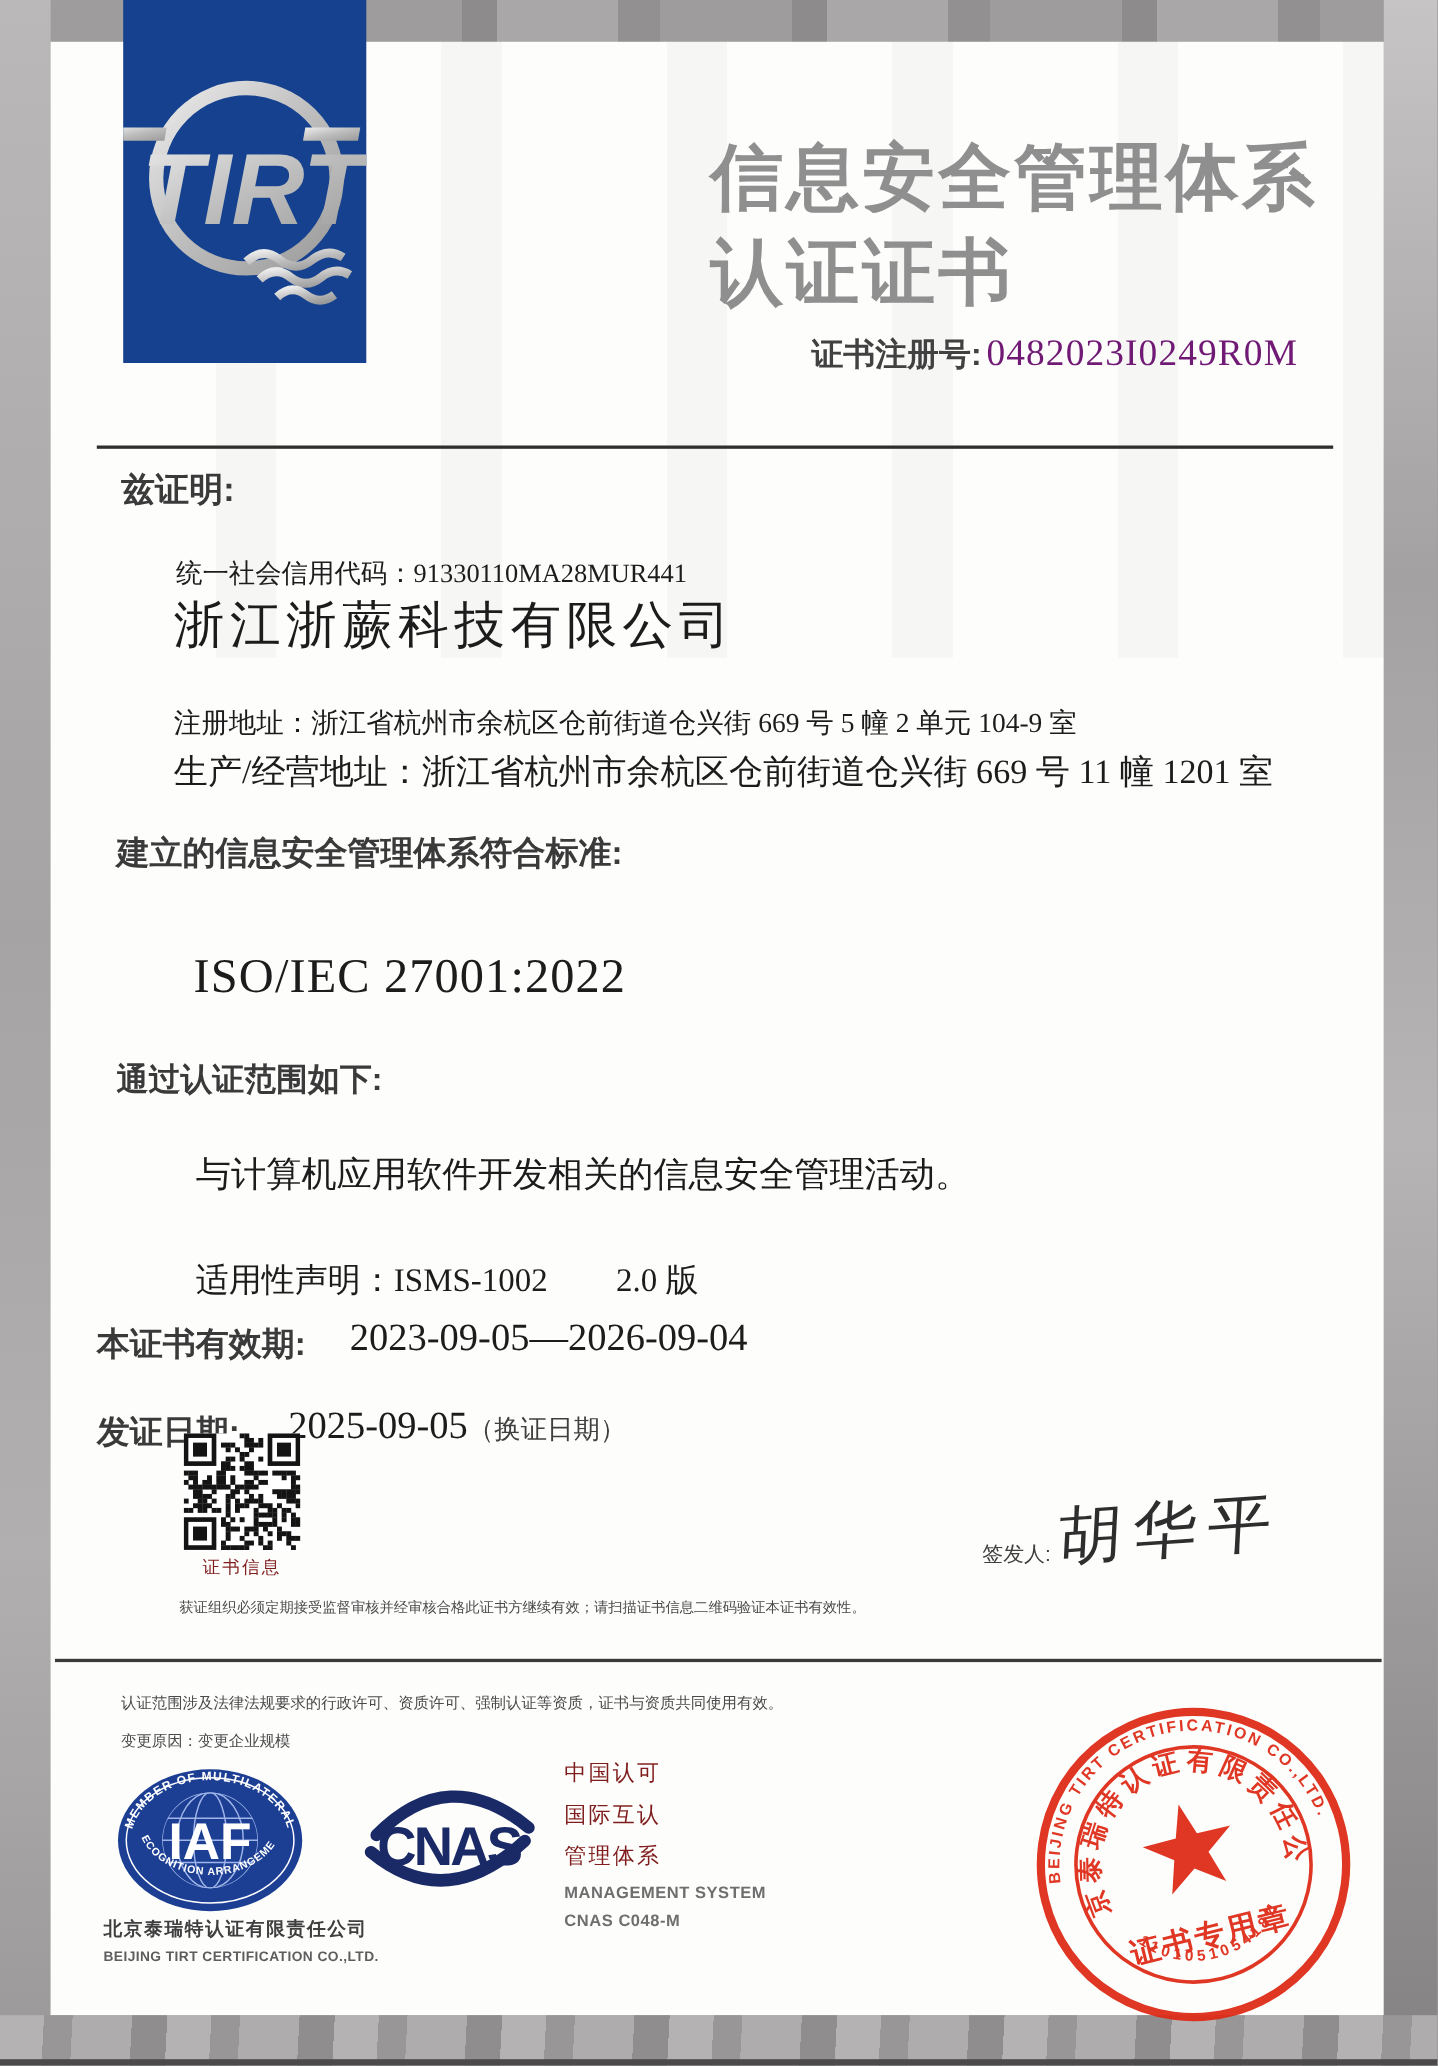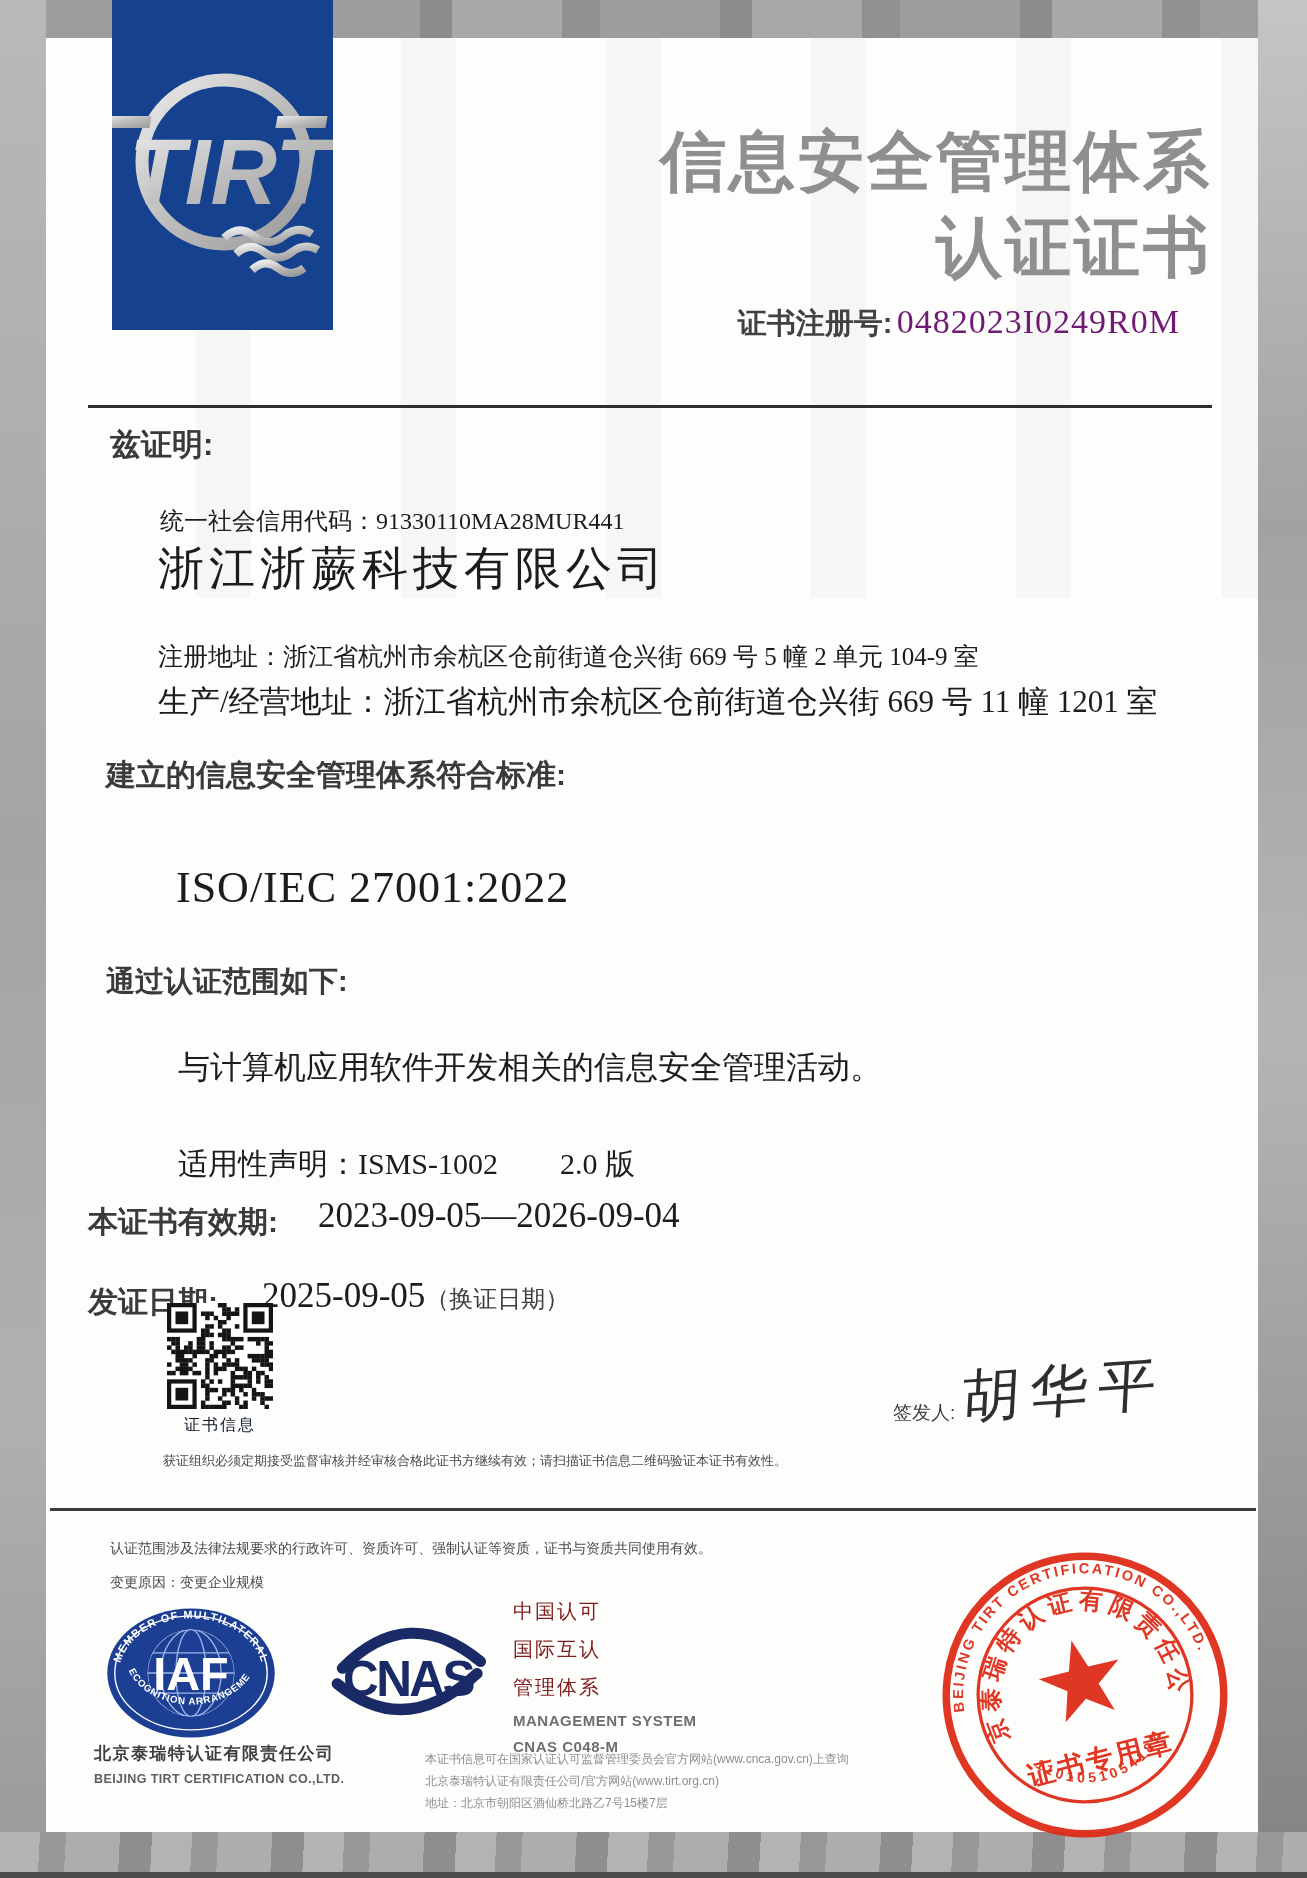--- a/index.html
+++ b/index.html
@@ -14,32 +14,32 @@
   .right-strip{left:1258px;top:0;width:49px;height:1878px;
     background:linear-gradient(180deg,#c6c4c4,#a3a1a1 28%,#b6b4b4 55%,#8e8c8c 90%,#848282);}
   .bottom-band{left:0;top:1832px;width:1307px;height:46px;
     background:repeating-linear-gradient(93deg,#b4b2b2 0 40px,#989696 40px 66px,#aeacac 66px 120px,#8f8d8d 120px 152px);}
   .bottom-edge{left:0;top:1872px;width:1307px;height:6px;background:#4c4a4a;}
   .page{left:46px;top:38px;width:1212px;height:1794px;background:#fdfdfc;}
   .page-shade{left:46px;top:38px;width:1212px;height:560px;pointer-events:none;
     background:repeating-linear-gradient(90deg,rgba(0,0,0,0) 0 150px,rgba(0,0,0,0.028) 150px 205px);}
   
   .logo-box{left:112px;top:0;width:221px;height:330px;background:#15418e;}
-  .title{width:566px;text-align:right;color:#8f8f8f;font-weight:bold;letter-spacing:3px;
+  .title{width:566px;color:#8f8f8f;font-weight:bold;letter-spacing:3px;
          font-size:66px;line-height:1;}
   .certno-row{left:640px;top:303px;width:540px;text-align:right;white-space:nowrap;}
   .certno-label{font-weight:bold;color:#414141;font-size:29px;}
   .certno-value{font-size:34px;color:#701a75;letter-spacing:1px;}
   .hr{background:#2f2f2f;height:3px;}
   .h-cn{font-weight:bold;color:#3a3a3a;white-space:nowrap;}
   .body-ink{color:#1c1c1c;white-space:nowrap;}
   .note{color:#4a4a4a;white-space:nowrap;}
   .sig{font-size:58px;color:#2e2e2e;letter-spacing:10px;white-space:nowrap;
        transform:rotate(-4deg) skewX(-7deg);}
-  .qr-caption{width:106px;text-align:center;font-size:16px;color:#0f172a;letter-spacing:2px;}
+  .qr-caption{width:106px;text-align:center;font-size:16px;color:#7f1d1d;letter-spacing:2px;}
   .acc-line-cn{font-size:20px;color:#7f1d1d;letter-spacing:2px;}
   .acc-line-en{font-size:15px;font-weight:bold;color:#6e6e6e;letter-spacing:.5px;}
   .issuer-cn{font-size:17px;font-weight:bold;color:#3f3f3f;letter-spacing:1.5px;}
   .issuer-en{font-size:12.5px;font-weight:bold;color:#5d5d5d;letter-spacing:.4px;}
   .footer-line{font-size:12px;color:#8e8e8e;line-height:22px;white-space:nowrap;}
   .seal-wrap{left:935px;top:1545px;width:300px;height:300px;transform:rotate(-14deg);opacity:.94;}
 </style>
 </head>
 <body>
 
@@ -390,25 +390,20 @@
     <div class="acc-line-cn" style="margin-bottom:11px;">中国认可</div>
     <div class="acc-line-cn" style="margin-bottom:11px;">国际互认</div>
     <div class="acc-line-cn" style="margin-bottom:11px;">管理体系</div>
     <div class="acc-line-en" style="margin-bottom:9px;">MANAGEMENT SYSTEM</div>
     <div class="acc-line-en">CNAS C048-M</div>
   </div>
 
   <div class="abs issuer-cn" style="left:94px;top:1742px;">北京泰瑞特认证有限责任公司</div>
   <div class="abs issuer-en" style="left:94px;top:1772px;">BEIJING TIRT CERTIFICATION CO.,LTD.</div>
 
-  <div class="abs" style="left:425px;top:1748px;">
-    <div class="footer-line">本证书信息可在国家认证认可监督管理委员会官方网站(www.cnca.gov.cn)上查询</div>
-    <div class="footer-line">北京泰瑞特认证有限责任公司/官方网站(www.tirt.org.cn)</div>
-    <div class="footer-line">地址：北京市朝阳区酒仙桥北路乙7号15楼7层</div>
-  </div>
 
   <div class="abs seal-wrap">
     <svg width="300" height="300" viewBox="0 0 320 320">
       <defs>
         <path id="sealEn" d="M 38 205 A 130 130 0 1 1 282 205" fill="none"></path>
         <path id="sealCn" d="M 76.6 198.9 A 92 92 0 1 1 243.4 198.9" fill="none"></path>
         <path id="sealNum" d="M 82 211 A 93 93 0 0 0 238 211" fill="none"></path>
       </defs>
       <g fill="#de2b17" stroke="#de2b17">
         <circle cx="160" cy="160" r="148" fill="none" stroke-width="8"></circle>

